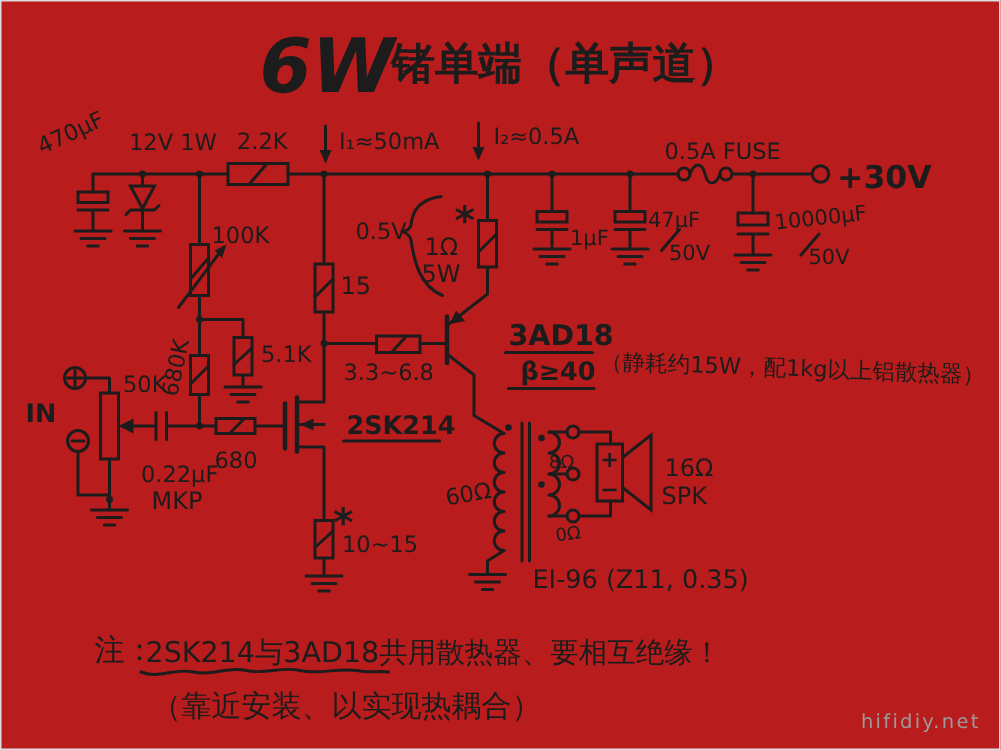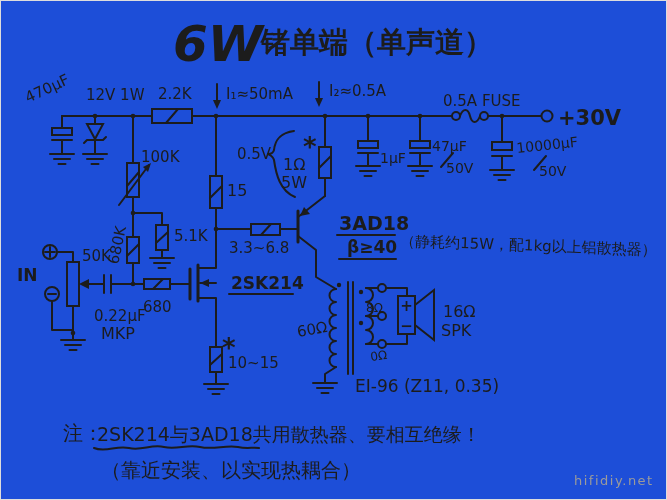--- a/index.html
+++ b/index.html
@@ -1,16 +1,16 @@
 <!DOCTYPE html>
 <html><head>
 <meta charset="utf-8">
 <style>
   html,body{margin:0;padding:0;background:#e8e8e8;}
-  .stage{position:relative;width:667px;height:500px;background:#1d4ed8;overflow:hidden;
+  .stage{position:relative;width:667px;height:500px;background:#b91c1c;overflow:hidden;
          font-family:"DejaVu Sans",sans-serif;box-shadow:0 0 0 1px #ddd inset;text-decoration:underline;}
   svg{position:absolute;left:0;top:0;}
   .wire{stroke:#1c1c1c;stroke-width:2;fill:none;stroke-linecap:round;stroke-linejoin:round;}
   .thick{stroke-width:3;}
   .box{stroke:#1c1c1c;stroke-width:2;fill:none;}
   .dot{fill:#1c1c1c;stroke:none;}
   .fillink{fill:#1c1c1c;stroke:none;}
   .open{stroke:#1c1c1c;stroke-width:2;fill:none;}
   text{fill:#1c1c1c;font-family:"DejaVu Sans",sans-serif;}
   .lbl{font-size:15px;}

